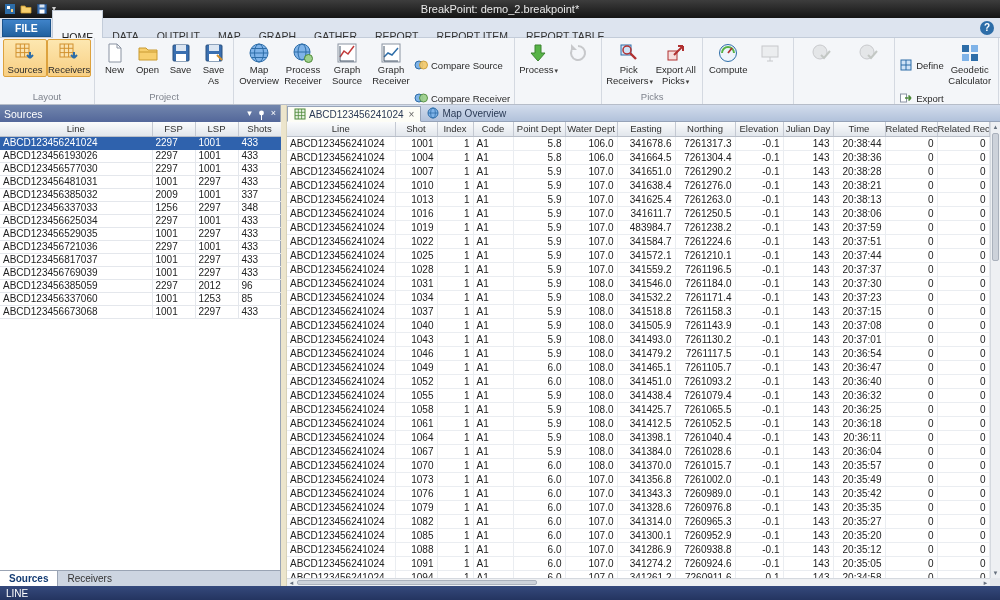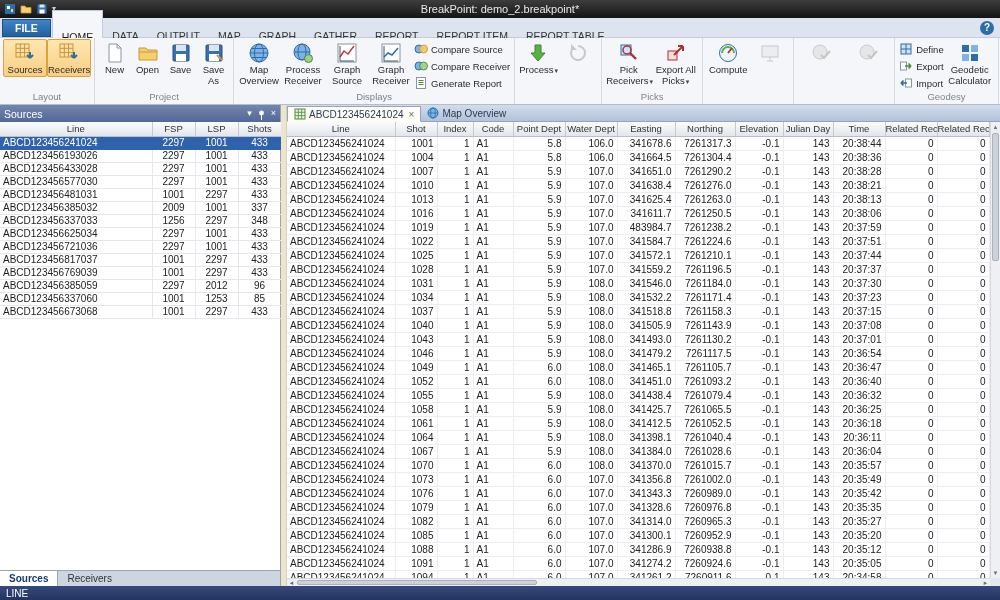--- a/index.html
+++ b/index.html
@@ -29,37 +29,37 @@
   .rgroup-title{height:13px;line-height:12px;text-align:center;font-size:9.5px;color:#7e838d;white-space:nowrap;}
   .rbtn{display:flex;flex-direction:column;align-items:center;width:44px;padding:2px 0 0;border:1px solid transparent;border-radius:2px;cursor:default;}
   .rbtn.w32{width:33px;}  .rbtn.w40{width:40px;}  .rbtn.w46{width:47px;}  .rbtn.w48{width:50px;}
   .rbtn .ic24{width:22px;height:22px;}
   .rbtn .ic24 svg{width:22px;height:22px;display:block;}
   .blabel-wrap{font-size:9.5px;line-height:10.5px;text-align:center;color:#2a2a2a;margin-top:1px;max-width:100%;}
   .caret{font-size:7px;color:#444;margin-left:1px;}
   .rbtn.active{background:linear-gradient(#fde7b0,#f8cf83);border:1px solid #dda23e;}
   .rbtn.disabled,.sbtn.disabled{opacity:.45;filter:grayscale(.85);gap:41px;}
   .smallcol{display:flex;flex-direction:column;gap:3px;padding:3px 1px 0;}
-  .sbtn{display:flex;align-items:center;gap:3px;font-size:9.5px;color:#2a2a2a;white-space:nowrap;cursor:default;}
+  .sbtn{display:flex;align-items:center;gap:3px;font-size:9.5px;color:#2a2a2a;white-space:nowrap;cursor:default;margin-top:16px;}
   .ic14{width:14px;height:14px;flex:none;}
   .ic14 svg{width:14px;height:14px;display:block;}
 
   
   .workspace{position:absolute;top:105px;left:0;right:0;bottom:14px;display:flex;background:#fff;}
 
   
   .left-panel{width:281px;flex:none;display:flex;flex-direction:column;border-right:1px solid #9aa4b4;background:#fff;}
   .panel-header{height:17px;flex:none;background:linear-gradient(#7286ad,#53679a);color:#fff;display:flex;align-items:center;padding:0 4px;font-size:10.5px;}
   .panel-header .sp{flex:1;}
   .ph-ic{color:#fff;font-size:9px;margin-left:5px;line-height:17px;}
   .ph-ic svg{width:9px;height:11px;display:block;margin-top:3px;}
   .lgrid{width:100%;border-collapse:collapse;table-layout:fixed;font-size:10px;}
   .lgrid th{background:linear-gradient(#fafbfc,#e2e6ec);border-right:1px solid #c4c9d2;border-bottom:1px solid #b9bfc9;height:14px;font-weight:normal;color:#333;font-size:9.5px;overflow:hidden;white-space:nowrap;}
   .lgrid td{border-right:1px solid #e4e7ec;border-bottom:1px solid #e4e7ec;height:12.5px;padding:0 3px;white-space:nowrap;overflow:hidden;line-height:12px;}
-  .lgrid td.num{text-align:center;}
+  .lgrid td.num{text-align:left;}
   .lgrid tr.selected td{background:#2f62ad;color:#fff;border-color:#2f62ad;}
   .panel-fill{flex:1;background:#fff;}
   .panel-tabs{flex:none;height:16px;display:flex;background:#cdd5e1;border-top:1px solid #9aa4b4;align-items:stretch;}
   .ptab{padding:2px 9px 0;font-size:10px;color:#333;}
   .ptab.sel{background:#fff;border-right:1px solid #9aa4b4;color:#143c73;font-weight:bold;}
 
   
   .splitter{width:6px;flex:none;background:#ece5cc;border-right:1px solid #d8d2b8;cursor:col-resize;}
 
   
@@ -471,26 +471,20 @@
               <td class="num">1001</td>
               <td class="num">433</td>
             </tr>
             <tr>
               <td>ABCD123456193026</td>
               <td class="num">2297</td>
               <td class="num">1001</td>
               <td class="num">433</td>
             </tr>
             <tr>
-              <td>ABCD123456433028</td>
-              <td class="num">2297</td>
-              <td class="num">1001</td>
-              <td class="num">433</td>
-            </tr>
-            <tr>
               <td>ABCD123456577030</td>
               <td class="num">2297</td>
               <td class="num">1001</td>
               <td class="num">433</td>
             </tr>
             <tr>
               <td>ABCD123456481031</td>
               <td class="num">1001</td>
               <td class="num">2297</td>
               <td class="num">433</td>
@@ -504,20 +498,26 @@
             <tr>
               <td>ABCD123456337033</td>
               <td class="num">1256</td>
               <td class="num">2297</td>
               <td class="num">348</td>
             </tr>
             <tr>
               <td>ABCD123456625034</td>
               <td class="num">2297</td>
               <td class="num">1001</td>
+              <td class="num">433</td>
+            </tr>
+            <tr>
+              <td>ABCD123456529035</td>
+              <td class="num">1001</td>
+              <td class="num">2297</td>
               <td class="num">433</td>
             </tr>
             <tr>
               <td>ABCD123456721036</td>
               <td class="num">2297</td>
               <td class="num">1001</td>
               <td class="num">433</td>
             </tr>
             <tr>
               <td>ABCD123456817037</td>

